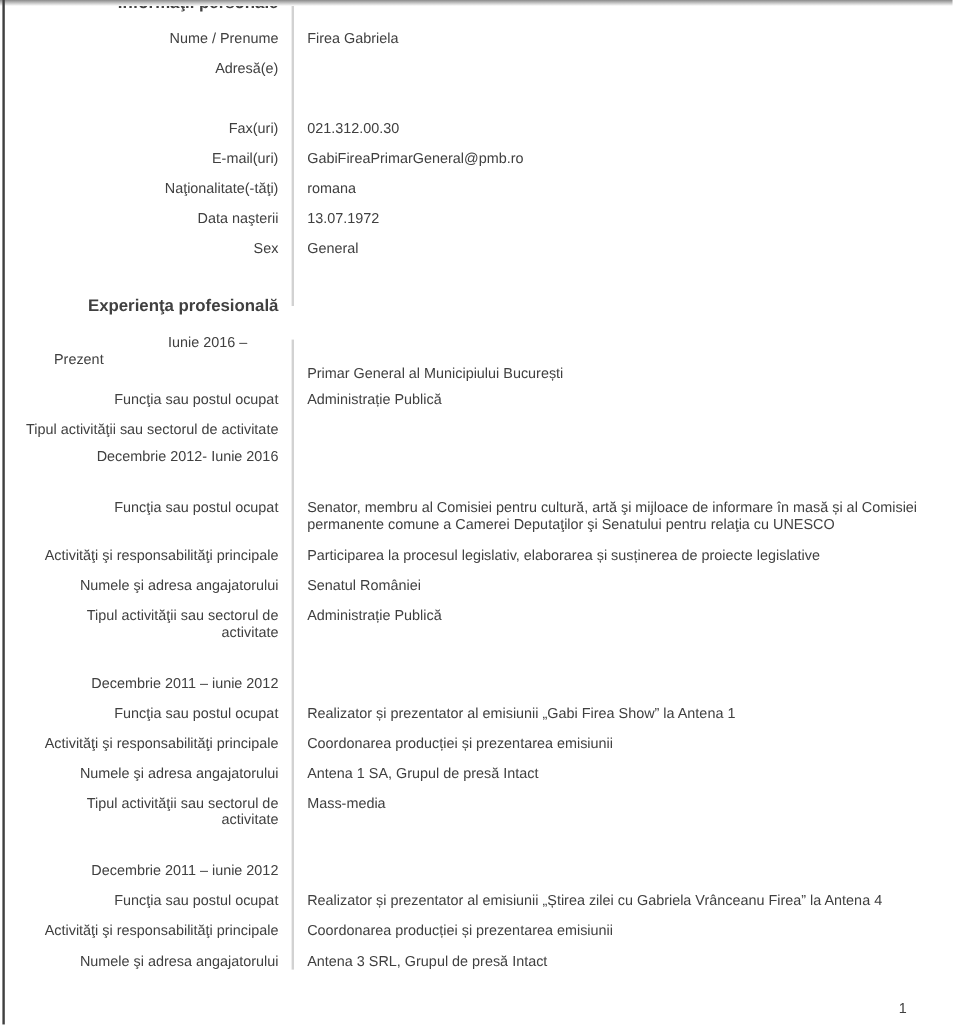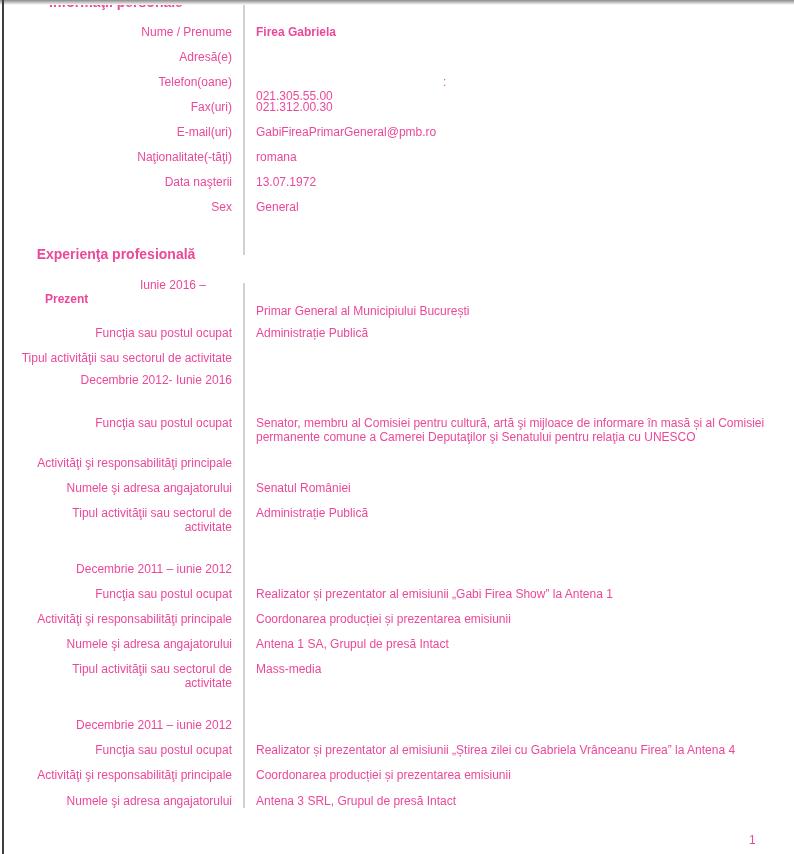--- a/index.html
+++ b/index.html
@@ -4,21 +4,21 @@
 <style>
   html, body { margin: 0; padding: 0; background: #ffffff; }
   .page {
     position: relative;
     width: 794px;
     height: 854px;
     background: #ffffff;
     overflow: hidden;
     font-family: "Liberation Sans", sans-serif;
     font-size: 12px;
-    color: #ec4899;
+    color: #404040;
     line-height: 14px;
   }
   .top-shadow {
     position: absolute; top: 0; left: 0; right: 0; height: 5px;
     background: linear-gradient(#8b8b8b, #ffffff);
     z-index: 9;
   }
   .left-edge {
     position: absolute; left: 2px; top: 0; bottom: 0; width: 2px;
     background: #3f3f3f;
@@ -35,23 +35,23 @@
   }
   .lbl {
     flex: none; width: 232px; text-align: right;
     white-space: pre-line;
   }
   .val {
     margin-left: 24px; width: 520px;
     white-space: pre-line;
     position: relative;
   }
-  .b { font-weight: bold; }
+  .b { font-weight: normal; }
   .h1 {
-    position: absolute; left: 0; width: 232px; text-align: center;
+    position: absolute; left: 0; width: 232px; text-align: right;
     font-size: 14px; font-weight: bold; line-height: 16px;
   }
   .date-h {
     position: absolute; left: 0; width: 232px; text-align: right;
     font-weight: normal;
   }
   .abs { position: absolute; white-space: nowrap; }
   .colon { position: absolute; left: 187px; top: 0; }
   .page-num { position: absolute; left: 749px; top: 833px; }
 </style>
@@ -68,27 +68,20 @@
   <div class="row" style="top:25px">
     <div class="lbl">Nume / Prenume</div>
     <div class="val b">Firea Gabriela</div>
   </div>
 
   <div class="row" style="top:50px">
     <div class="lbl">Adresă(e)</div>
     <div class="val"></div>
   </div>
 
-  <div class="row" style="top:75px">
-    <div class="lbl">Telefon(oane)</div>
-    <div class="val">
-      <span>021.305.55.00</span>
-      <span class="colon">:</span>
-    </div>
-  </div>
 
   <div class="row" style="top:100px">
     <div class="lbl">Fax(uri)</div>
     <div class="val">021.312.00.30</div>
   </div>
 
   <div class="row" style="top:125px">
     <div class="lbl">E-mail(uri)</div>
     <div class="val">GabiFireaPrimarGeneral@pmb.ro</div>
   </div>
@@ -125,20 +118,21 @@
 
   <div class="date-h" style="top:373px">Decembrie 2012- Iunie 2016</div>
 
   <div class="row" style="top:416px">
     <div class="lbl">Funcţia sau postul ocupat</div>
     <div class="val">Senator, membru al Comisiei pentru cultură, artă şi mijloace de informare în masă și al Comisiei
 permanente comune a Camerei Deputaţilor şi Senatului pentru relaţia cu UNESCO</div>
   </div>
   <div class="row" style="top:456px">
     <div class="lbl">Activităţi şi responsabilităţi principale</div>
+    <div class="val">Participarea la procesul legislativ, elaborarea și susținerea de proiecte legislative</div>
   </div>
   <div class="row" style="top:481px">
     <div class="lbl">Numele şi adresa angajatorului</div>
     <div class="val">Senatul României</div>
   </div>
   <div class="row" style="top:506px">
     <div class="lbl">Tipul activităţii sau sectorul de
 activitate</div>
     <div class="val">Administrație Publică</div>
   </div>

